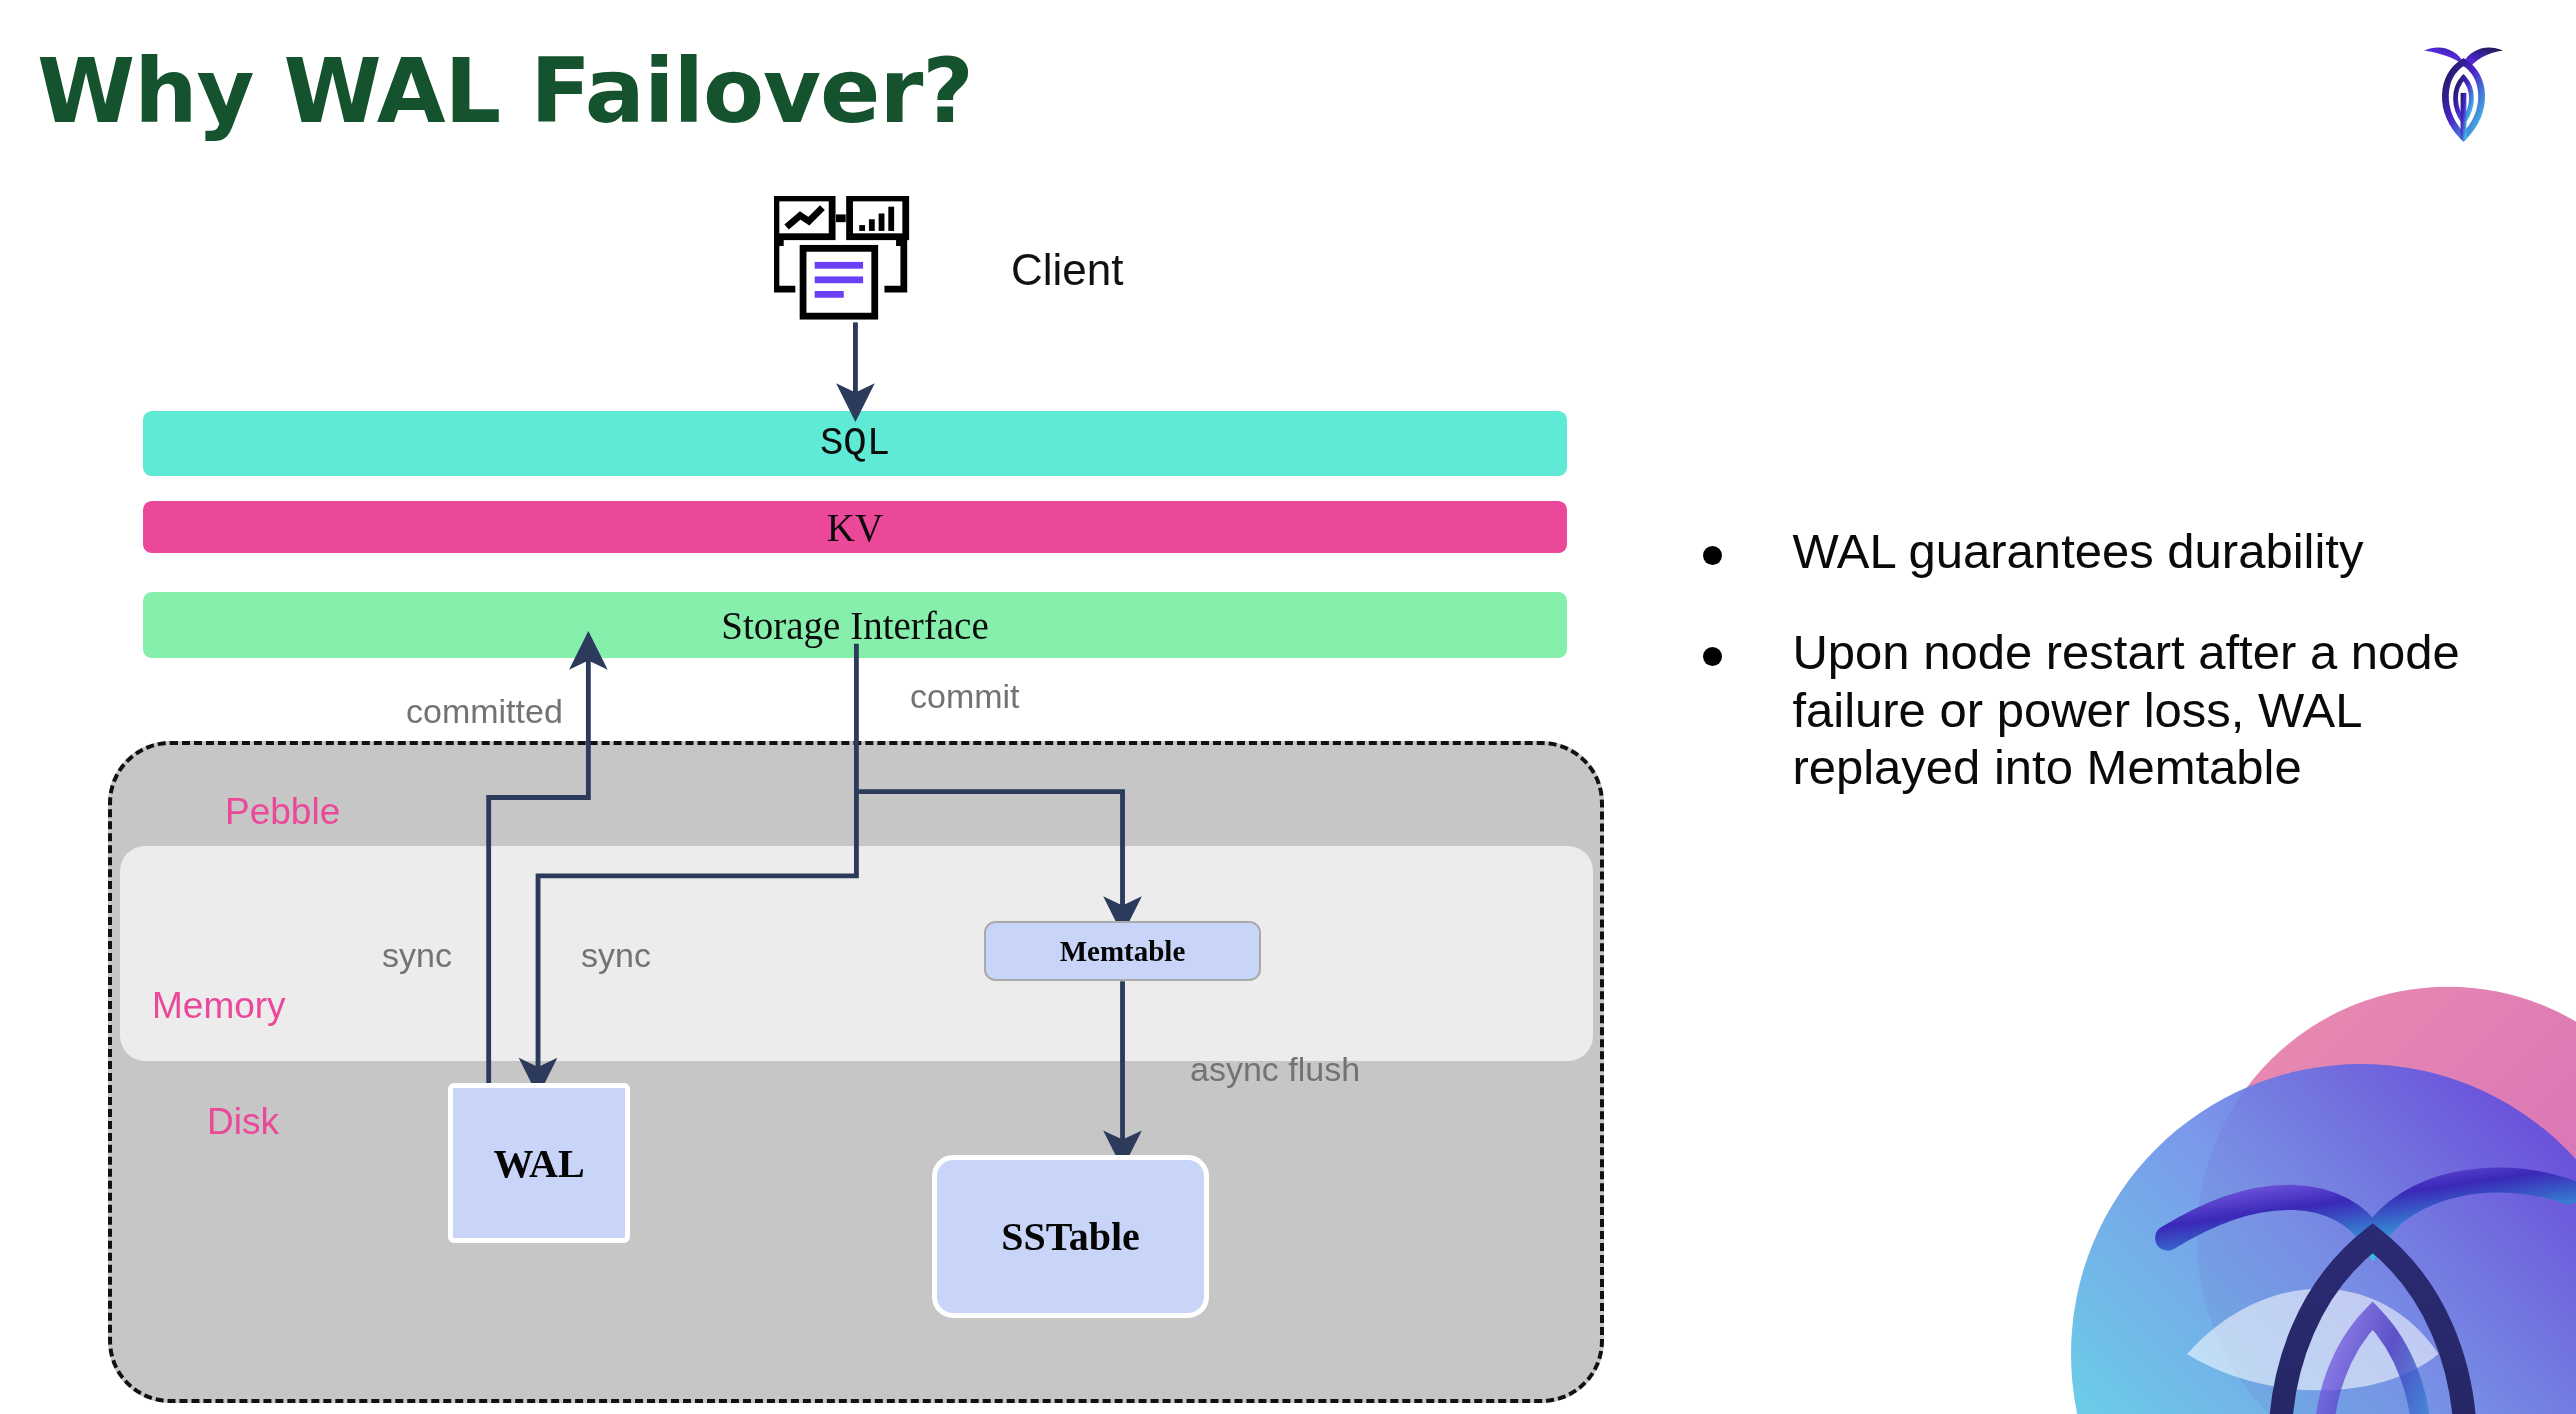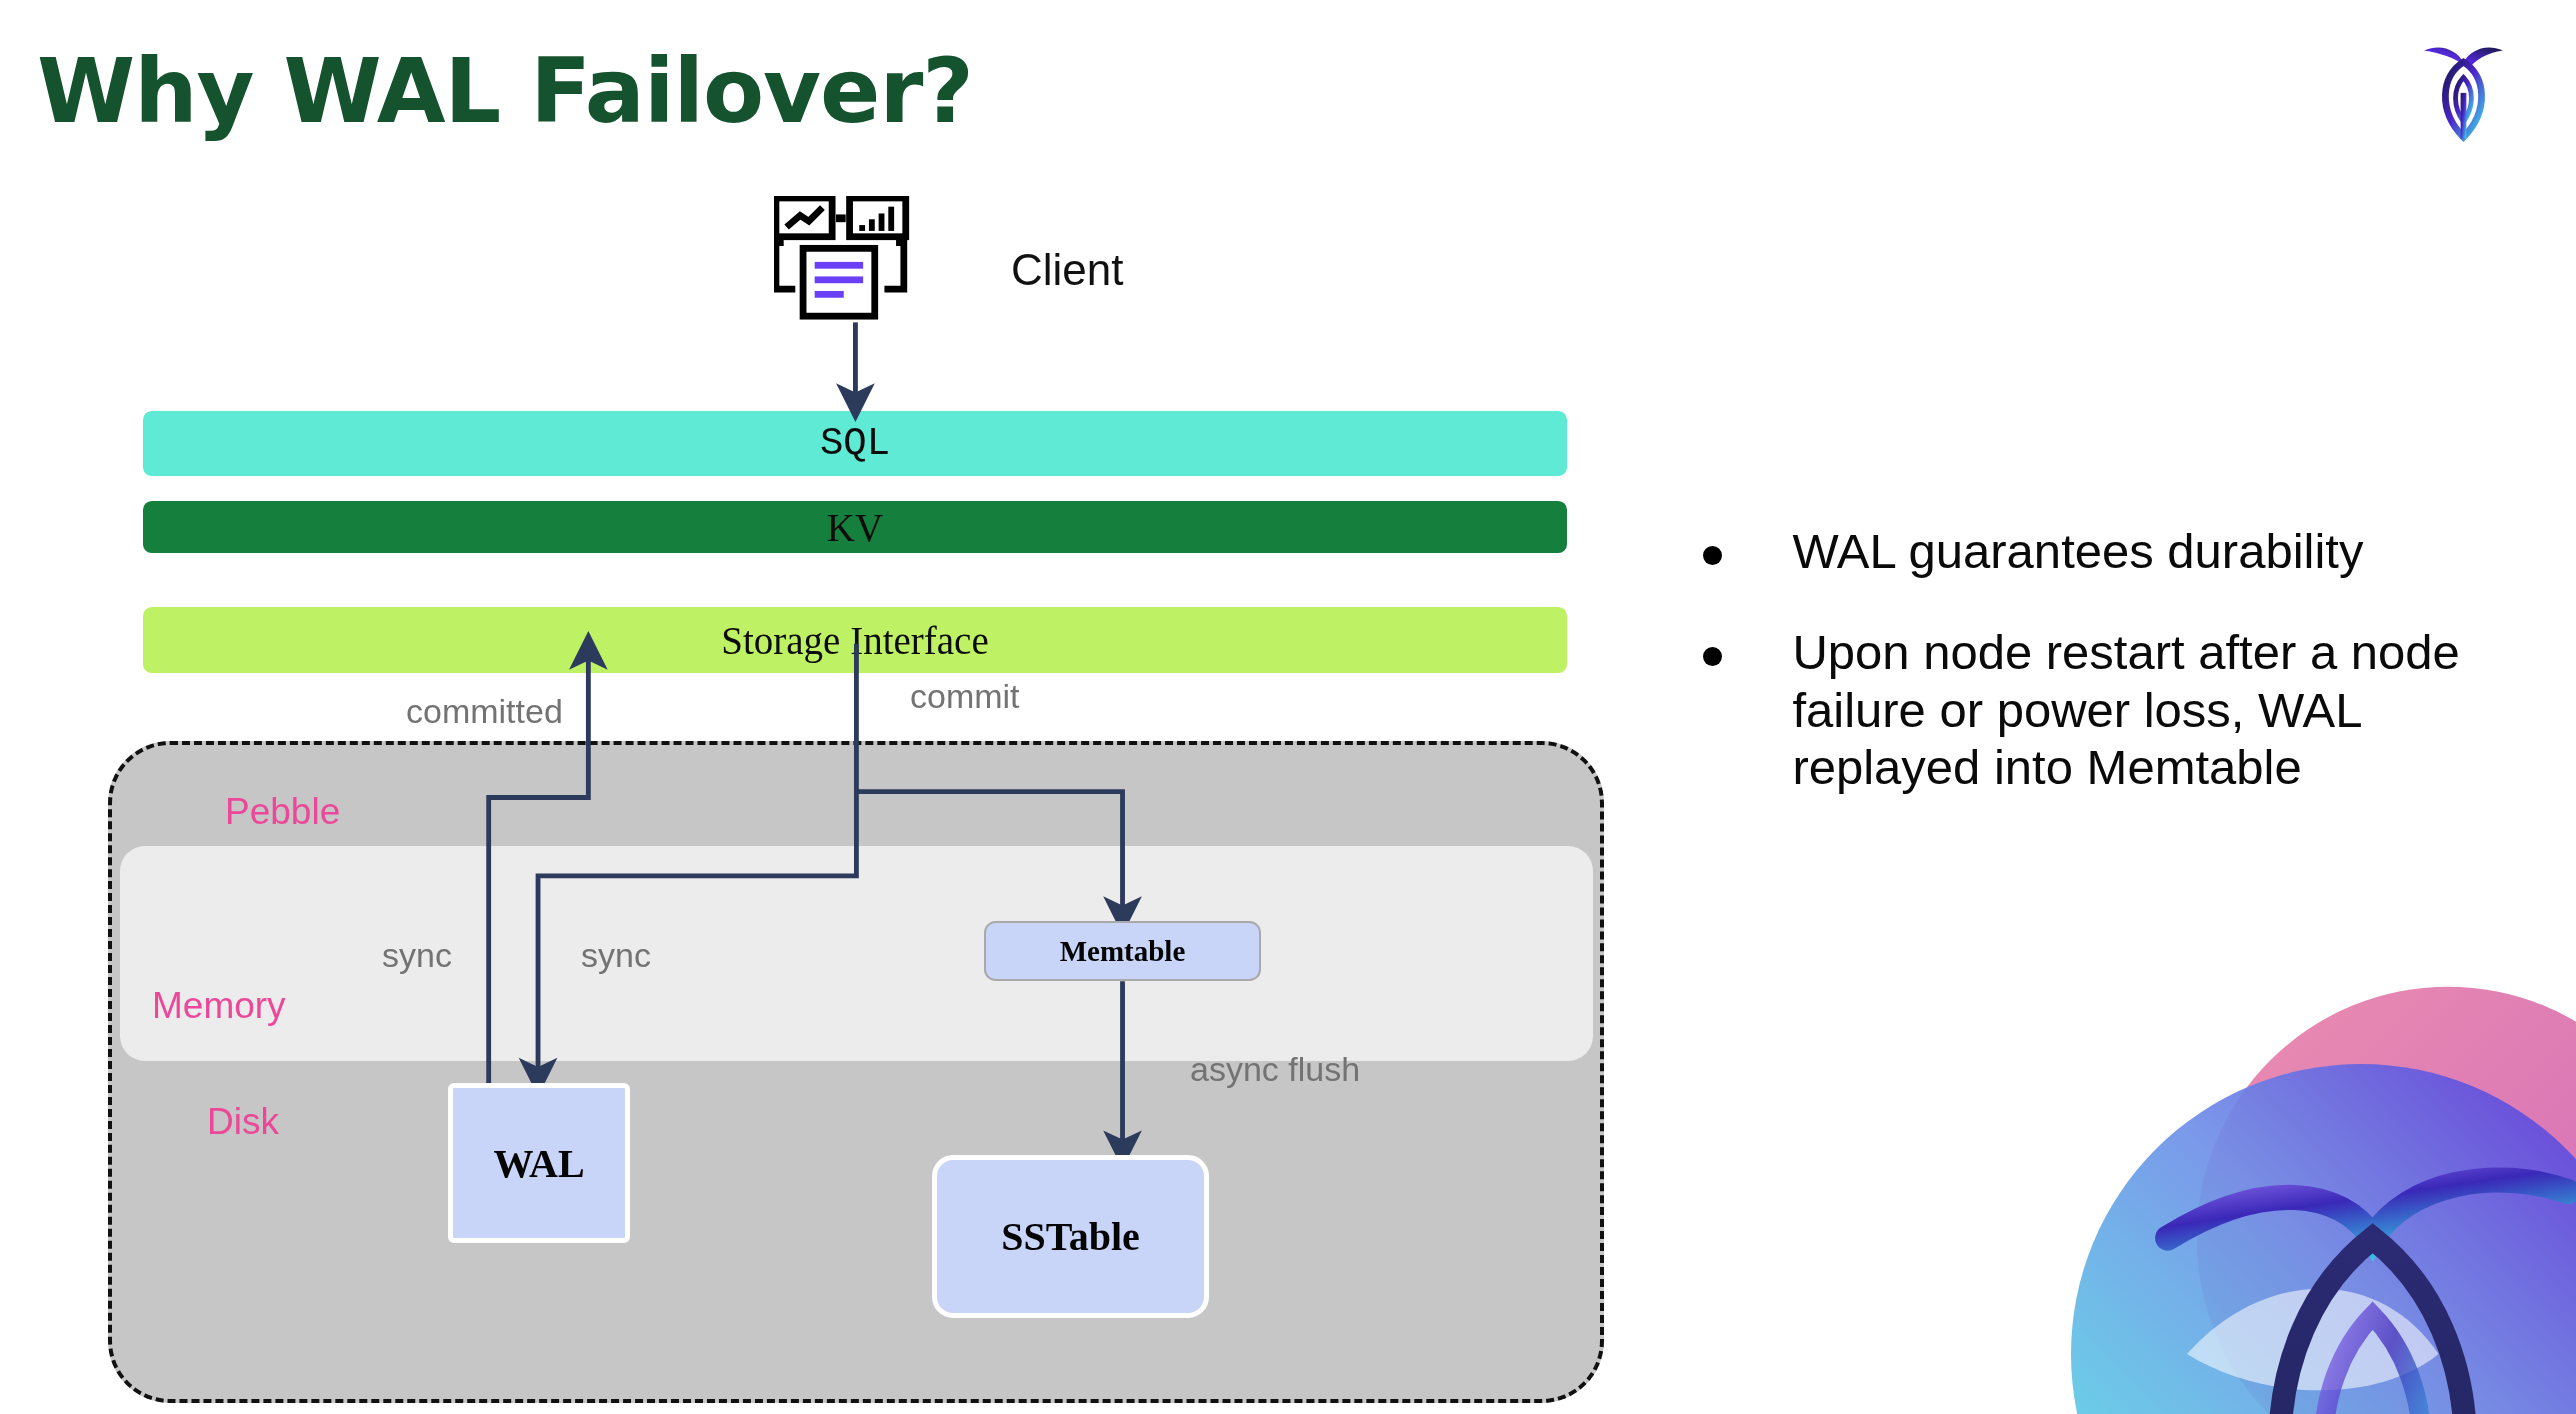--- a/index.html
+++ b/index.html
@@ -31,22 +31,22 @@
 
   
   .bar{
     position:absolute;left:143px;width:1424px;
     border-radius:8.7px;
     display:flex;align-items:center;justify-content:center;
     font-family:"Liberation Serif",serif;
     font-size:39px;color:#0c0c0c;
   }
   .bar-sql{top:411px;height:65px;background:#5eead4;font-family:Liberation Mono, monospace;}
-  .bar-kv{top:501px;height:52px;background:#15803d;}
-  .bar-storage{top:607px;height:66px;background:#bef264;}
+  .bar-kv{top:501px;height:52px;background:#ec4899;}
+  .bar-storage{top:592px;height:66px;background:#86efac;}
 
   
   .pebble-box{
     position:absolute;left:108px;top:741px;width:1496px;height:662px;
     border:4.8px dashed #111;border-radius:62px;background:#c6c6c6;
     box-sizing:border-box;
   }
   .memory-box{
     position:absolute;left:120px;top:846px;width:1473px;height:215px;
     background:#ececec;border-radius:25px;box-sizing:border-box;

